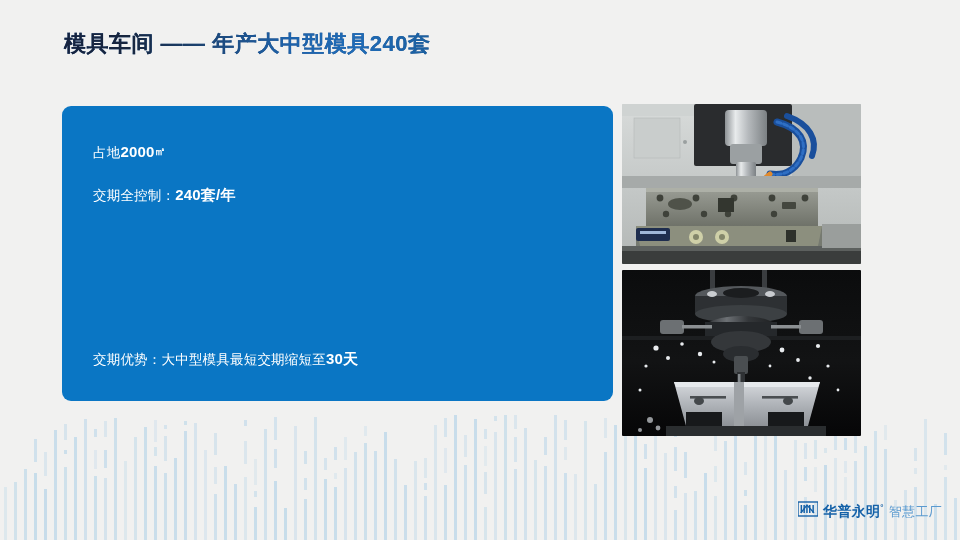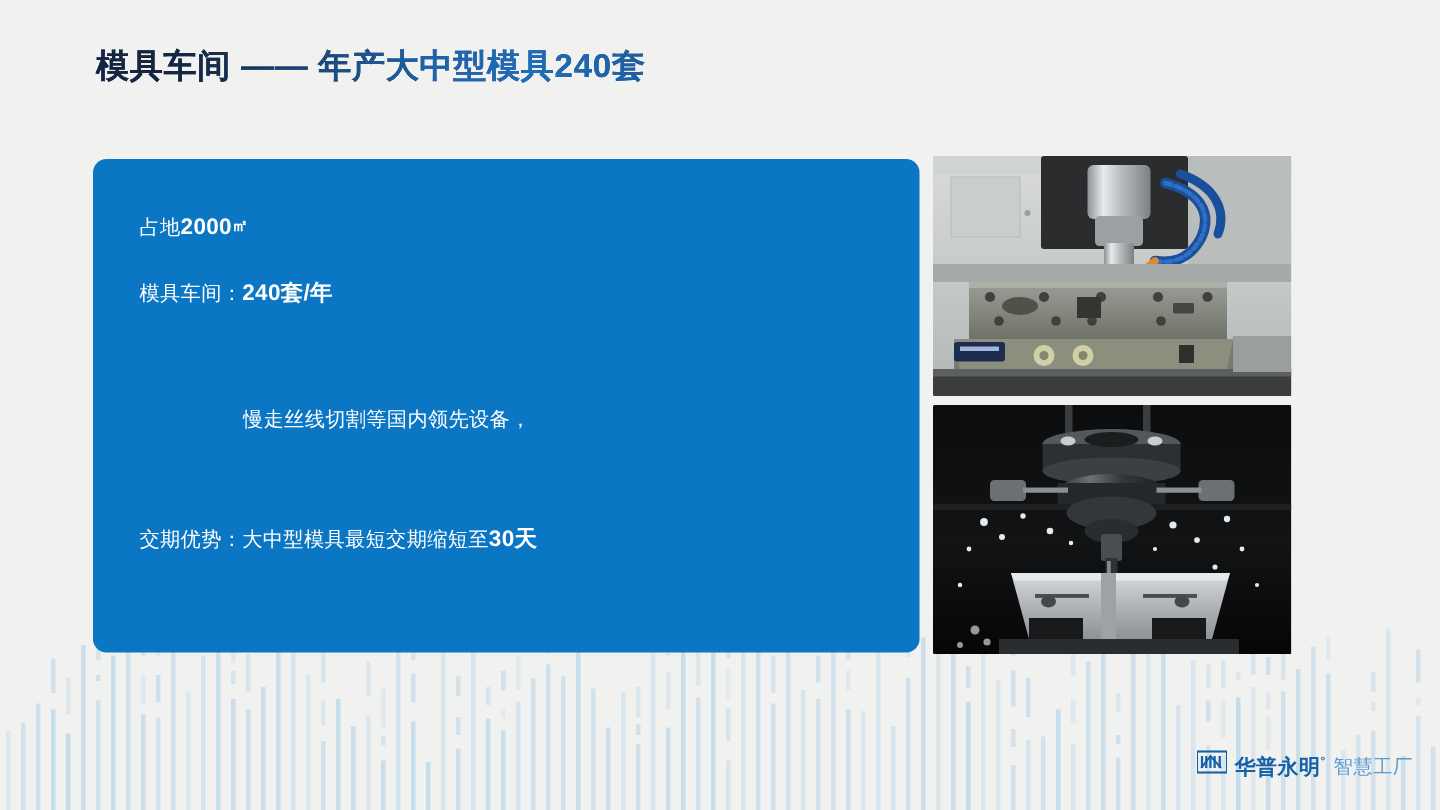--- a/index.html
+++ b/index.html
@@ -46,21 +46,21 @@
     font-size:22px; font-weight:bold;
     letter-spacing:0.5px; white-space:nowrap;
     color:#1d4a80;
     z-index:2;
   }
 
   
   #panel {
     position:absolute;
     left:62px; top:106px;
-    width:551px; height:329px;
+    width:551px; height:295px;
     background:#0a76c4;
     border-radius:9px;
     z-index:2;
   }
   #panel .ln {
     position:absolute;
     left:31px;
     color:#ffffff;
     font-size:13.5px;
     white-space:nowrap;
@@ -287,25 +287,24 @@
 <div id="title-fallback">模具车间 —— 年产大中型模具240套</div>
 <div id="title">模具车间 —— 年产大中型模具240套</div>
 
 <div id="panel">
 
   <div class="ln l1">
     <span>占地</span><span class="b">2000</span><span class="b sup">㎡</span>
   </div>
 
   <div class="ln l2">
-    <span>模具车间：</span><span class="b">240套/年</span>
+    <span>交期全控制：</span><span class="b">240套/年</span>
   </div>
 
 
-  <div class="ln indent l4">慢走丝线切割等国内领先设备，</div>
 
 
   <div class="ln l6">
     <span>交期优势：大中型模具最短交期缩短至</span><span class="b">30天</span>
   </div>
 
 </div>
 
 <div class="photo" id="photo-top">
   <svg viewBox="0 0 239 160" preserveAspectRatio="none">

